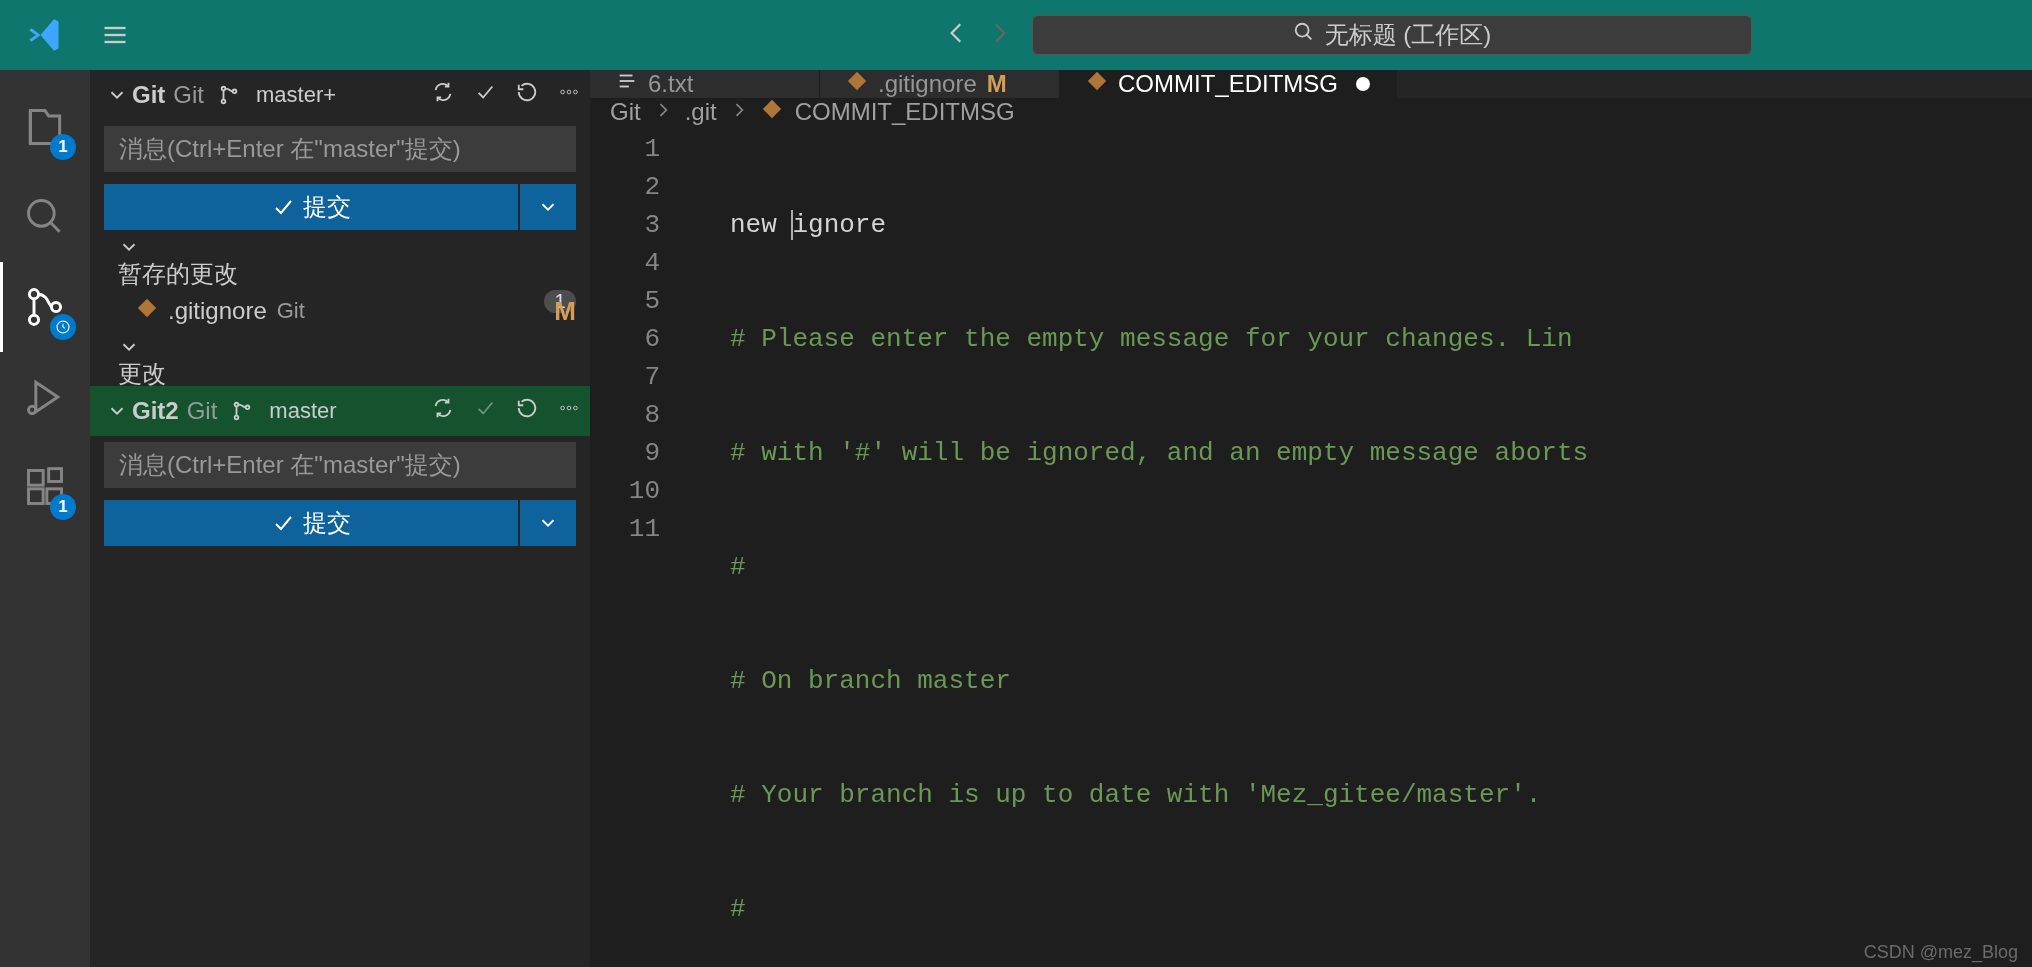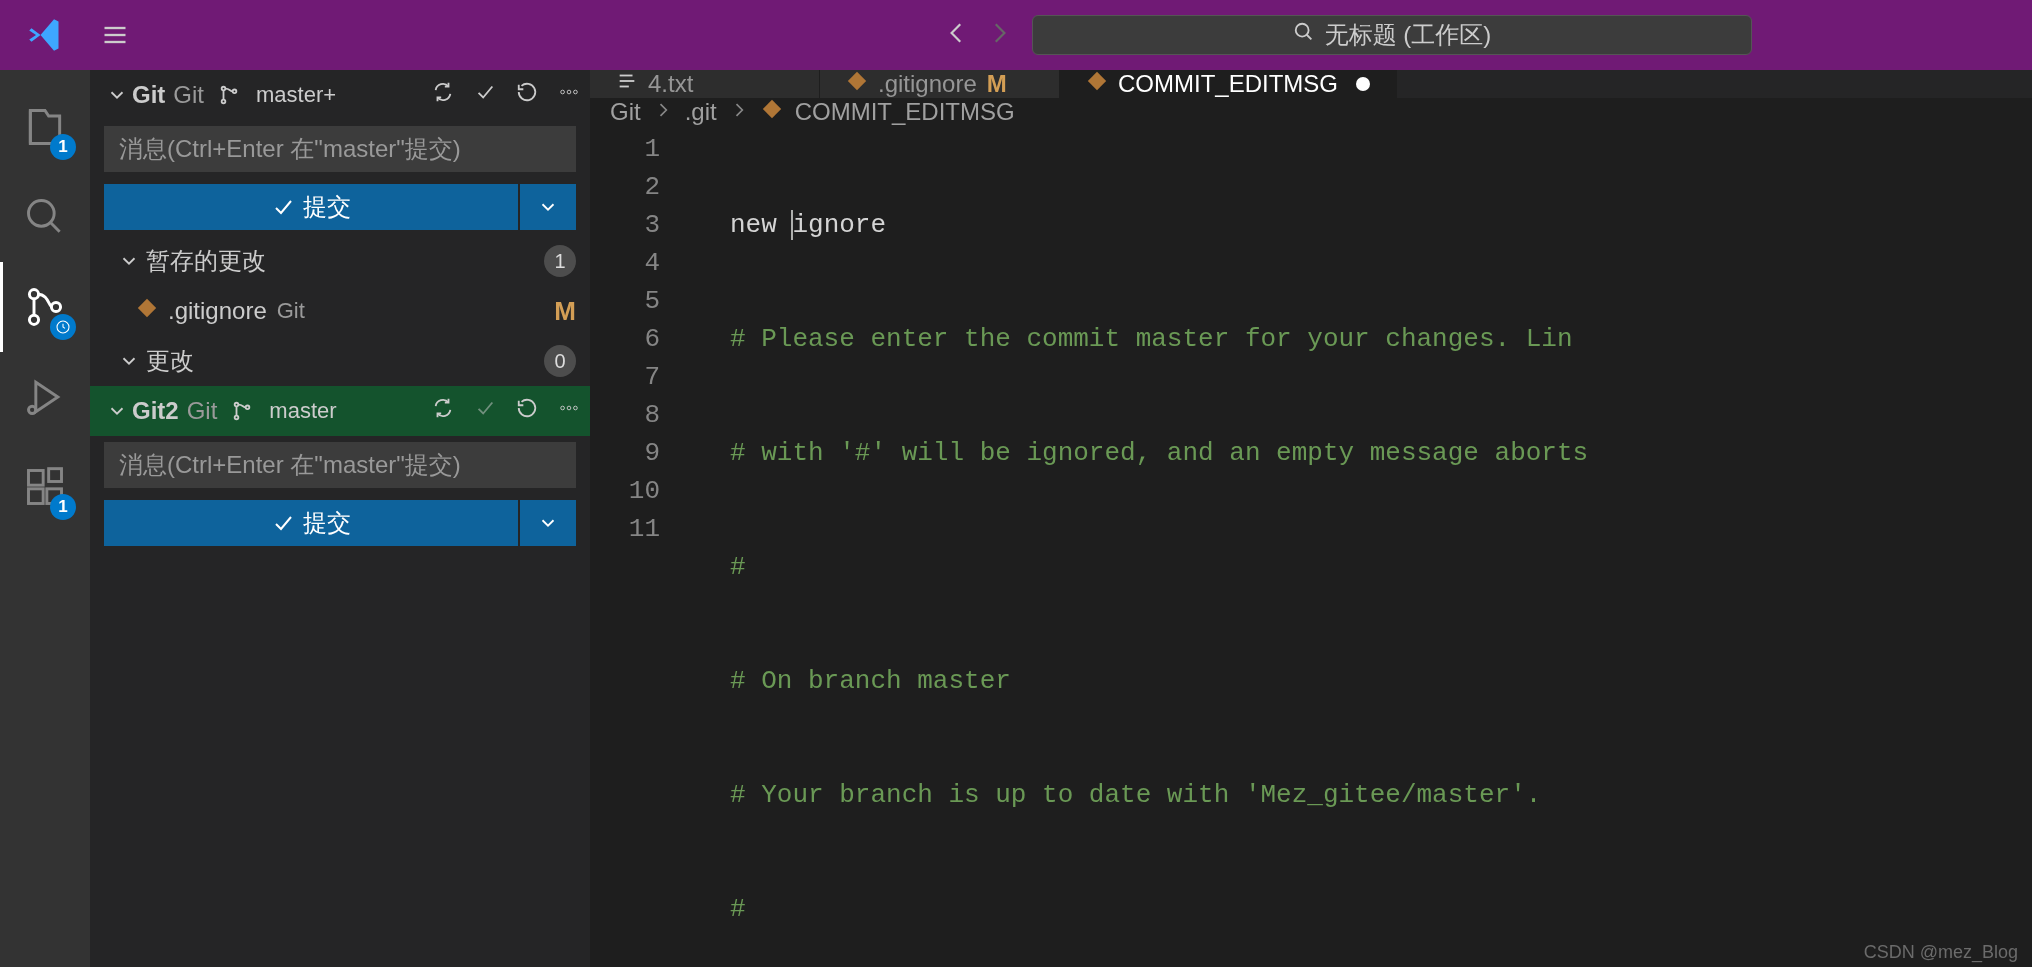--- a/index.html
+++ b/index.html
@@ -3,21 +3,21 @@
 <meta charset="utf-8">
 <style>
 * { box-sizing: border-box; margin: 0; padding: 0; }
 body {
   font-family: 'Segoe UI', 'Microsoft YaHei', sans-serif;
   background: #1e1e1e; color: #cccccc;
   width: 2032px; height: 967px; overflow: hidden;
   position: relative;
 }
 
-.titlebar { height: 70px; background: #701a75; display: flex; align-items: center; }
+.titlebar { height: 70px; background: #0f766e; display: flex; align-items: center; }
 .vscode-logo { width: 90px; display: flex; justify-content: center; align-items: center; }
 .vscode-logo svg { width: 36px; height: 36px; }
 .menu-icon { width: 50px; display: flex; justify-content: center; cursor: pointer; }
 .menu-icon svg { width: 28px; height: 28px; stroke: #ccc; }
 .nav-arrows { margin-left: auto; display: flex; gap: 16px; align-items: center; padding-right: 20px;}
 .nav-arrows .arrow svg { width: 26px; height: 26px; }
 .arrow.disabled svg { stroke: #666; }
 .arrow svg { stroke: #ccc; }
 .search-box {
   flex: 0 0 720px; background: #3c3c3c; border: 1px solid #555;
@@ -71,21 +71,21 @@
   display: flex; align-items: center; padding: 0 14px; font-size: 24px; color: #999;
 }
 .commit-btn-row { display: flex; margin: 6px 14px; height: 46px; }
 .commit-btn {
   flex: 1; background: #0e639c; color: #fff; display: flex; align-items: center;
   justify-content: center; gap: 8px; font-size: 24px;
 }
 .commit-btn svg { width: 24px; height: 24px; stroke: #fff; }
 .commit-more { width: 56px; background: #0e639c; display: flex; align-items: center; justify-content: center; margin-left: 2px; }
 .commit-more svg { width: 22px; height: 22px; stroke: #fff; }
-.group-row { display: flex; align-items: center; height: 50px; padding: 0 14px 0 28px; font-size: 24px; }
+.group-row { display: flex; align-items: flex-start; height: 50px; padding: 0 14px 0 28px; font-size: 24px; flex-direction: column; }
 .group-row .chev { display: flex; margin-right: 6px; }
 .group-row .chev svg { width: 22px; height: 22px; stroke: #ccc; }
 .group-row .count {
   margin-left: auto; background: #4d4d4d; min-width: 32px; height: 32px;
   border-radius: 16px; display: flex; align-items: center; justify-content: center;
   font-size: 20px; color: #ddd;
 }
 .file-row { display: flex; align-items: center; height: 50px; padding: 0 14px 0 46px; font-size: 24px; }
 .file-row .ficon svg { width: 22px; height: 22px; }
 .file-row .fname { margin-left: 10px; }
@@ -339,21 +339,21 @@
   </div>
 
   <div class="editor">
     <div class="tabs">
       <div class="tab" style="min-width:230px;">
         <span class="ticon"><svg viewBox="0 0 24 24" fill="none" stroke="#ccc" stroke-width="2">
               <line x1="4" y1="6" x2="18" y2="6"></line>
               <line x1="4" y1="12" x2="20" y2="12"></line>
               <line x1="4" y1="18" x2="14" y2="18"></line>
             </svg></span>
-        <span>4.txt</span>
+        <span>6.txt</span>
       </div>
       <div class="tab" style="min-width:240px;">
         <span class="ticon"><svg viewBox="0 0 24 24">
               <path d="M12 2 L2 12 L12 22 L22 12 Z" fill="#b07636"></path>
             </svg></span>
         <span>.gitignore</span>
         <span class="mstatus">M</span>
       </div>
       <div class="tab active" style="min-width:320px;">
         <span class="ticon"><svg viewBox="0 0 24 24">
@@ -386,21 +386,21 @@
           <div>5</div>
           <div>6</div>
           <div>7</div>
           <div>8</div>
           <div>9</div>
           <div>10</div>
           <div>11</div>
       </div>
       <div class="codelines">
         <div class="l">new <span class="cursor"></span>ignore</div>
-        <div class="l cmt"># Please enter the commit master for your changes. Lin</div>
+        <div class="l cmt"># Please enter the empty message for your changes. Lin</div>
         <div class="l cmt"># with '#' will be ignored, and an empty message aborts</div>
         <div class="l cmt">#</div>
         <div class="l cmt"># On branch master</div>
         <div class="l cmt"># Your branch is up to date with 'Mez_gitee/master'.</div>
         <div class="l cmt">#</div>
         
         
         
         
       </div>

